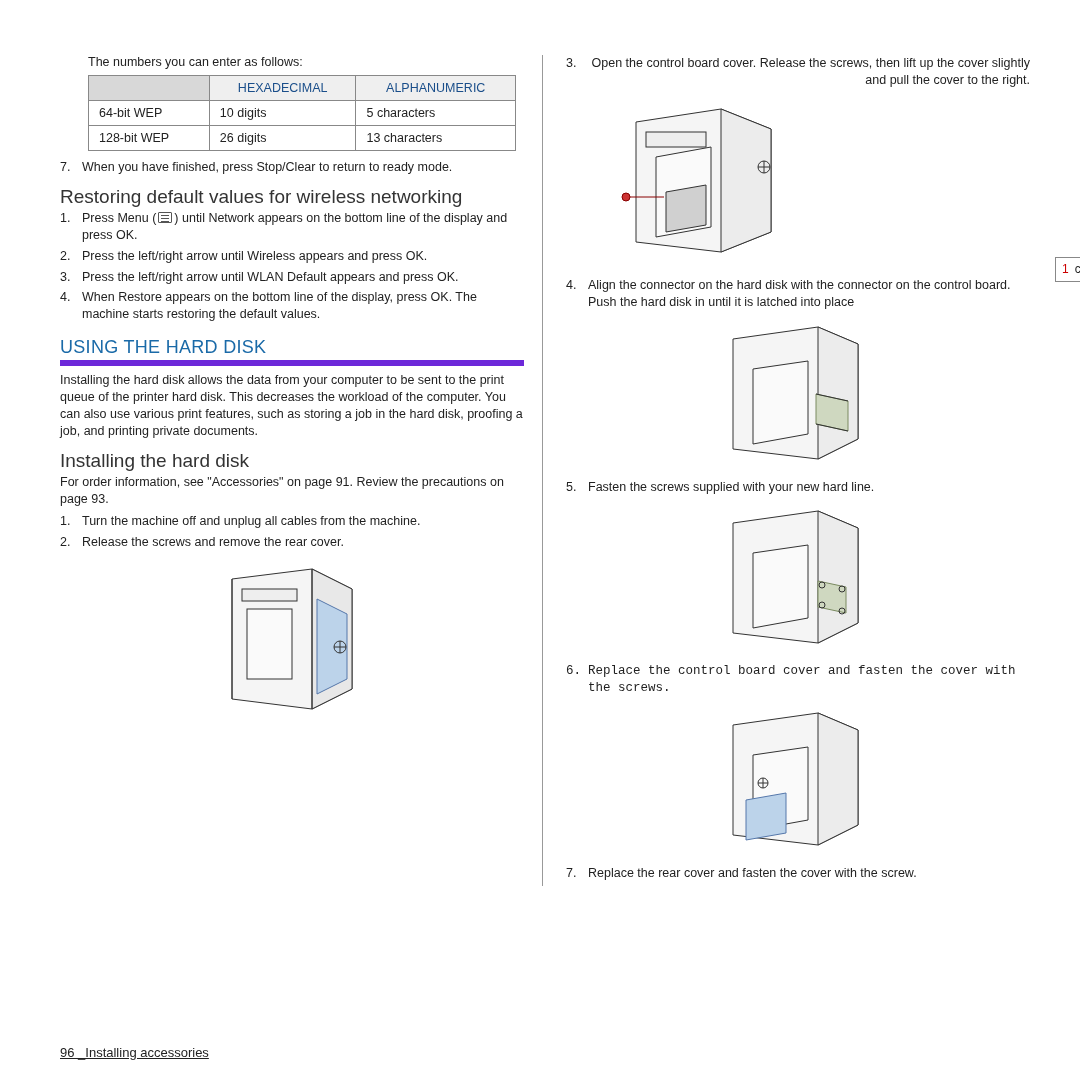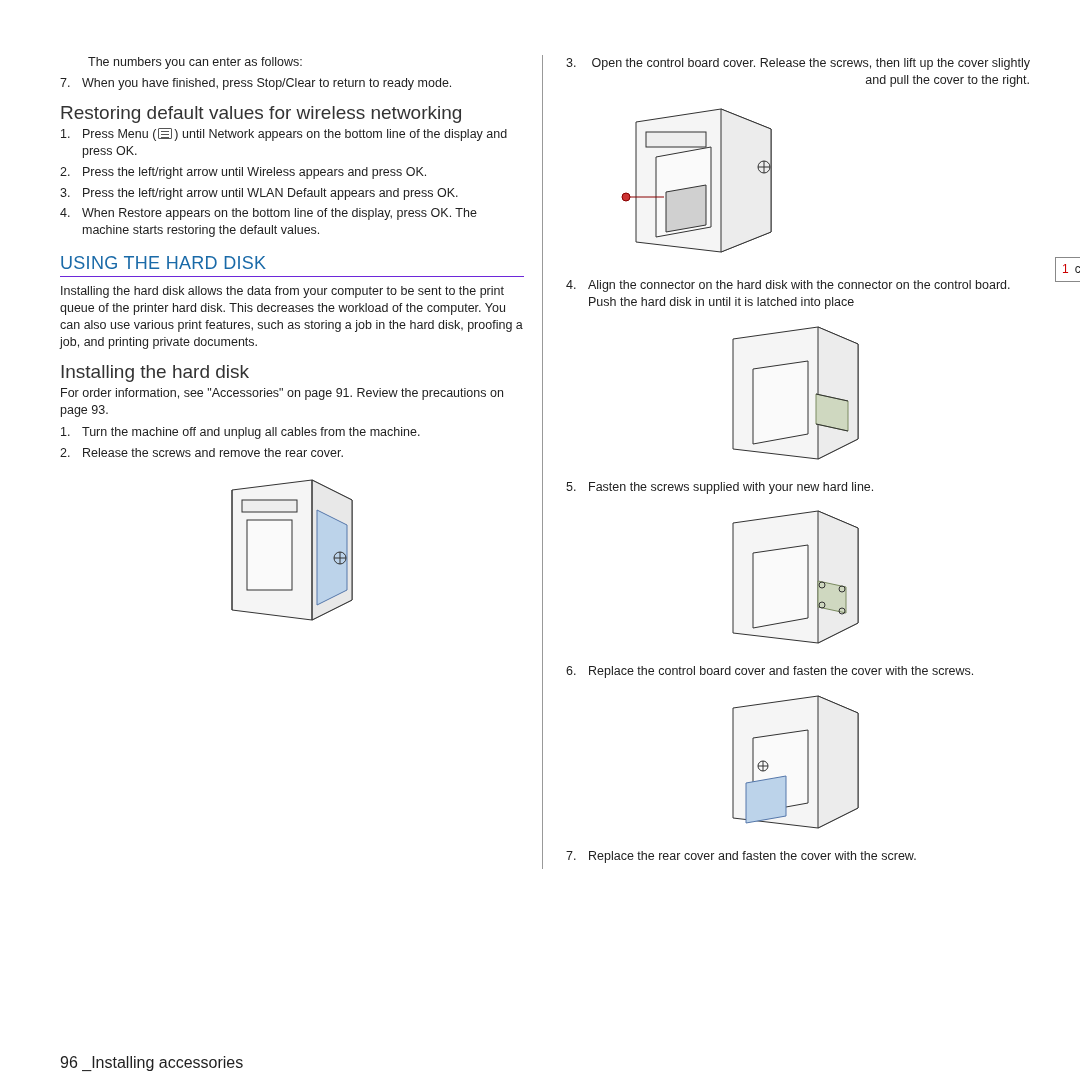--- a/index.html
+++ b/index.html
@@ -27,44 +27,65 @@
     font-size: 12.5px;
   }
   table.wep th, table.wep td { border: 1px solid #888; padding: 5px 10px; text-align: left; }
   table.wep th { background: #efefef; color: #1a4e8a; font-weight: normal; text-align: center; }
   table.wep td.row-head { color: #222; }
   h3.sub {
     font-size: 19px; color: #333; font-weight: normal; margin-top: 10px; margin-bottom: 2px;
   }
   h2.section {
     color: #1a6aa8; font-size: 18px; font-weight: normal; letter-spacing: 0.3px;
-    border-bottom: 1px solid #6d28d9; padding-bottom: 2px; margin-top: 14px; margin-bottom: 6px;
+    border-bottom: 6px solid #6d28d9; padding-bottom: 2px; margin-top: 14px; margin-bottom: 6px;
   }
   p.body { line-height: 1.35; margin-bottom: 6px; }
   .menu-icon { display:inline-block; width:14px; height:11px; border:1px solid #555; border-radius:1px; vertical-align:-1px; position:relative; margin: 0 2px;}
   .menu-icon::before{content:"";position:absolute;left:2px;right:2px;top:2px;height:1px;background:#555;box-shadow:0 3px 0 #555, 0 6px 0 #555;}
   .fig { width: 200px; height: 170px; margin: 8px auto 10px auto; position:relative; }
   .fig.small { height: 150px; }
   .fig svg { width:100%; height:100%; }
   .callout-box {
     border:1px solid #888; padding:4px 6px; font-size:12px; line-height:1.25;
     position:absolute; right:-185px; top:160px; width:160px;
   }
   .callout-box .num { color:#c00; margin-right:6px;}
-  .footer { position:absolute; bottom:8px; left:60px; font-size:16px; }
+  .footer { position:absolute; bottom:20px; left:60px; font-size:13px;text-decoration:underline; }
   .fig-wrap { position: relative; }
 </style>
 </head>
 <body>
 
 <div class="cols">
 
   <div class="col left">
     <p class="indent1">The numbers you can enter as follows:</p>
 
+    <div style="margin-left:28px; margin-right:8px;">
+    <table class="wep">
+      <tbody>
+            <tr>
+        <th style="background:#d8d8d8;border-top:1px solid #888;border-left:1px solid #888;"></th>
+        <th>HEXADECIMAL</th>
+        <th>ALPHANUMERIC</th>
+      </tr>
+      <tr>
+        <td class="row-head">64-bit WEP</td>
+        <td>10 digits</td>
+        <td>5 characters</td>
+      </tr>
+      <tr>
+        <td class="row-head">128-bit WEP</td>
+        <td>26 digits</td>
+        <td>13 characters</td>
+      </tr>
+    </tbody>
+        </table>
+    </div>
 
     <ol class="small-ol start7">
       <li>When you have finished, press Stop/Clear  to return to ready mode.</li>
     </ol>
 
     <h3 class="sub">Restoring default values    for wireless networking</h3>
     <ol class="small-ol">
       <li>
         <span>Press Menu (</span><span class="menu-icon"></span><span>)  until Network  appears on the bottom line of the display and press OK.</span>
       </li>
@@ -154,21 +175,21 @@
           <polygon points="55,50 110,42 110,115 55,125" fill="#fafafa"></polygon>
           <polygon points="120,78 148,84 148,110 120,104" fill="#cfd8c0" stroke="#7a8a60"></polygon>
           <circle cx="124" cy="82" r="3" fill="none"></circle>
             <circle cx="144" cy="86" r="3" fill="none"></circle>
           <circle cx="124" cy="102" r="3" fill="none"></circle>
             <circle cx="144" cy="108" r="3" fill="none"></circle>
         </g>
       </svg>
     </div>
 
-    <ol class="small-ol" style="counter-reset: li 5;">
+    <ol class="small-ol" style="counter-reset: li 5; font-family: Liberation Mono, monospace;">
       <li>Replace the control board cover and fasten the cover with the screws.</li>
     </ol>
     <div class="fig small">
       <svg viewBox="0 0 200 150">
         <g stroke="#333" stroke-width="1" fill="#fff">
           <polygon points="35,20 120,8 160,25 160,120 120,140 35,130" fill="#f5f5f5"></polygon>
           <polygon points="120,8 160,25 160,120 120,140" fill="#ececec"></polygon>
           <polygon points="55,50 110,42 110,115 55,125" fill="#fafafa"></polygon>
           <polygon points="48,95 88,88 88,128 48,135" fill="#bcd3ea" stroke="#5577aa"></polygon>
           <circle cx="65" cy="78" r="5" fill="none"></circle>

